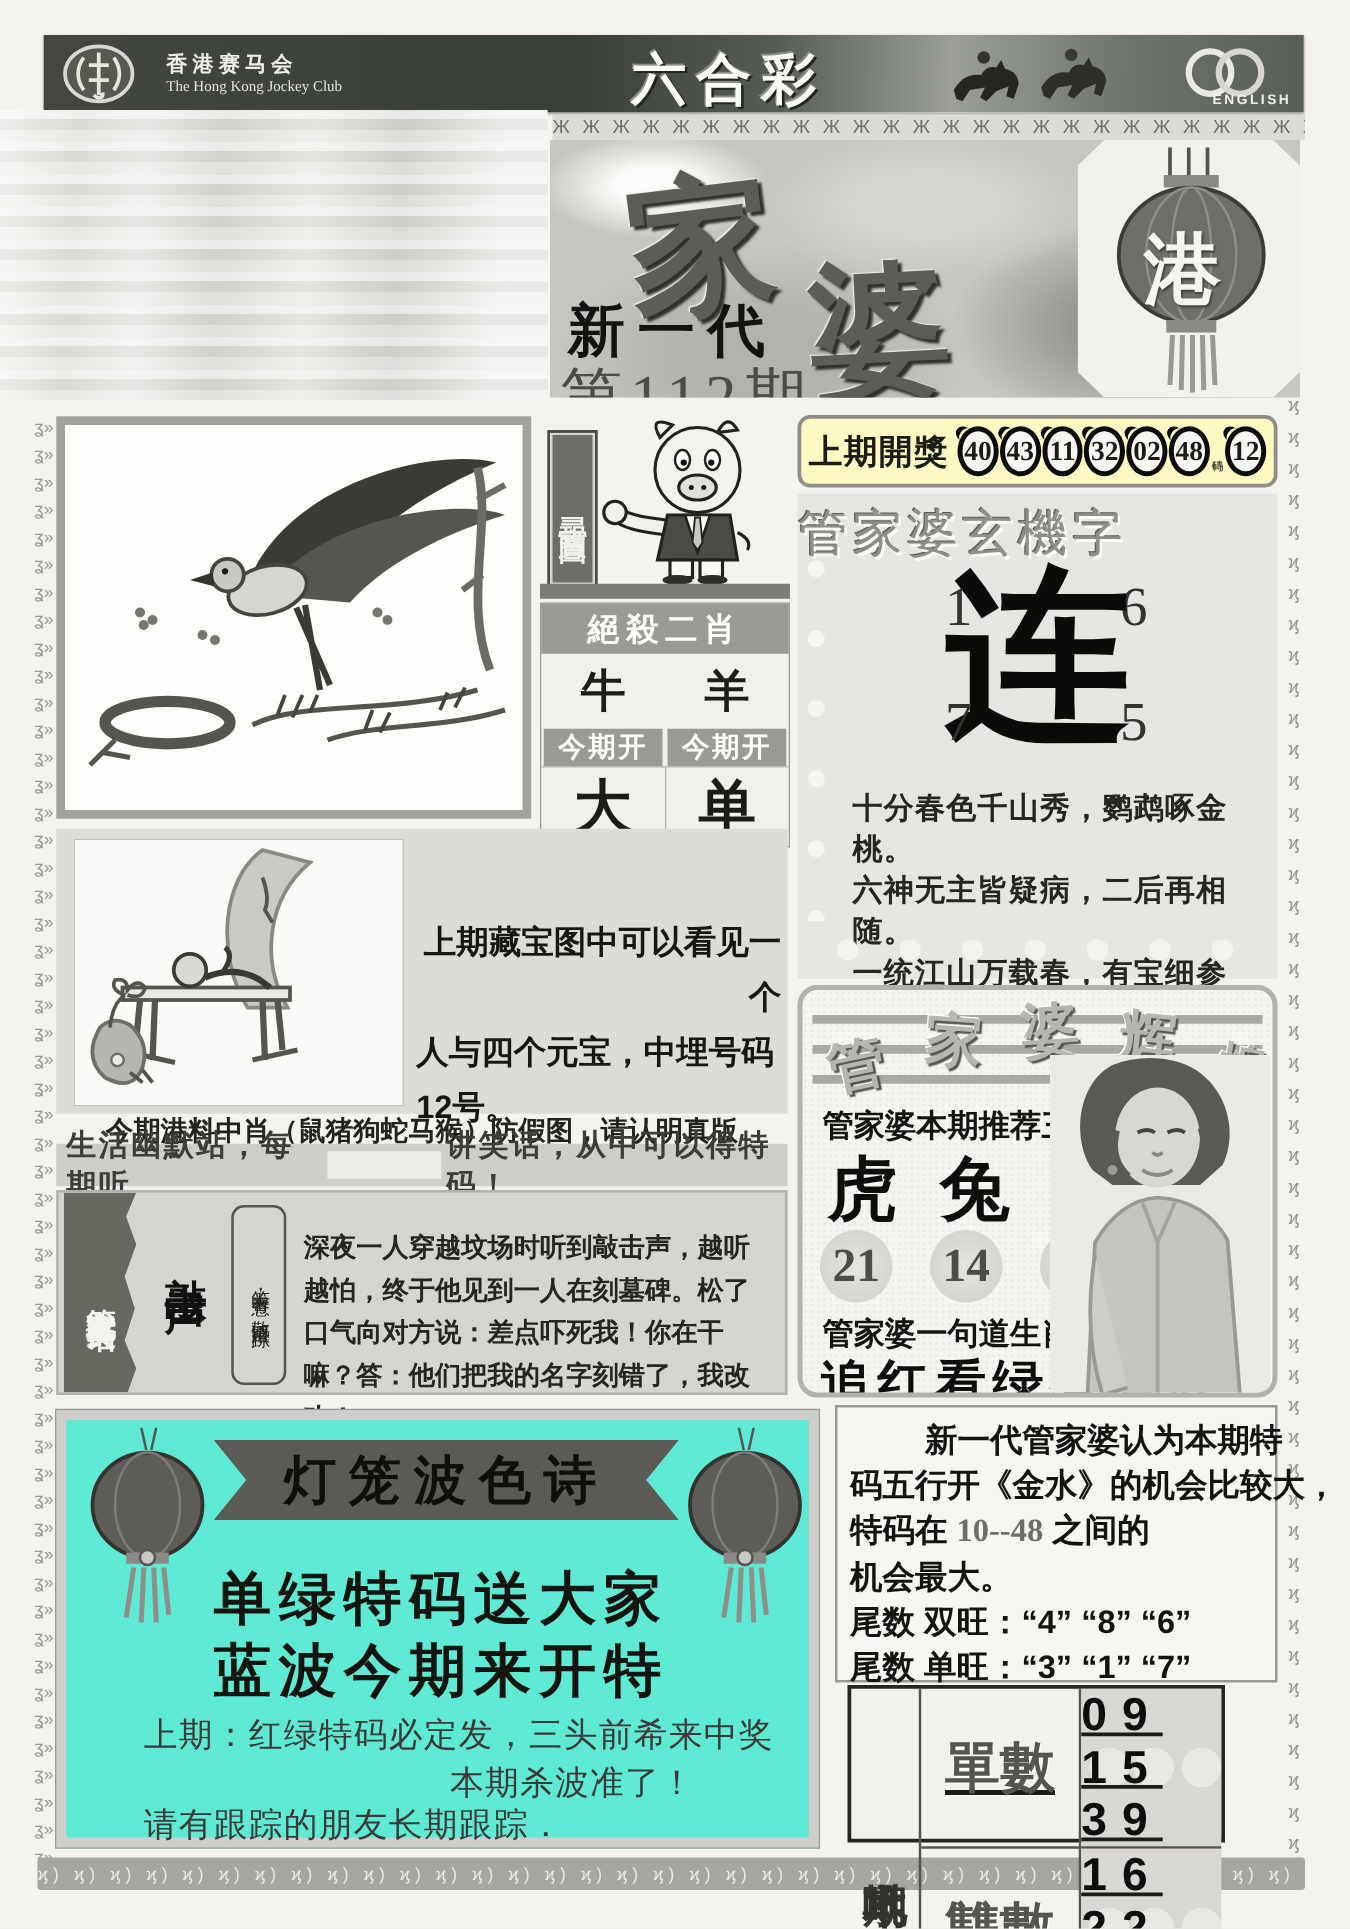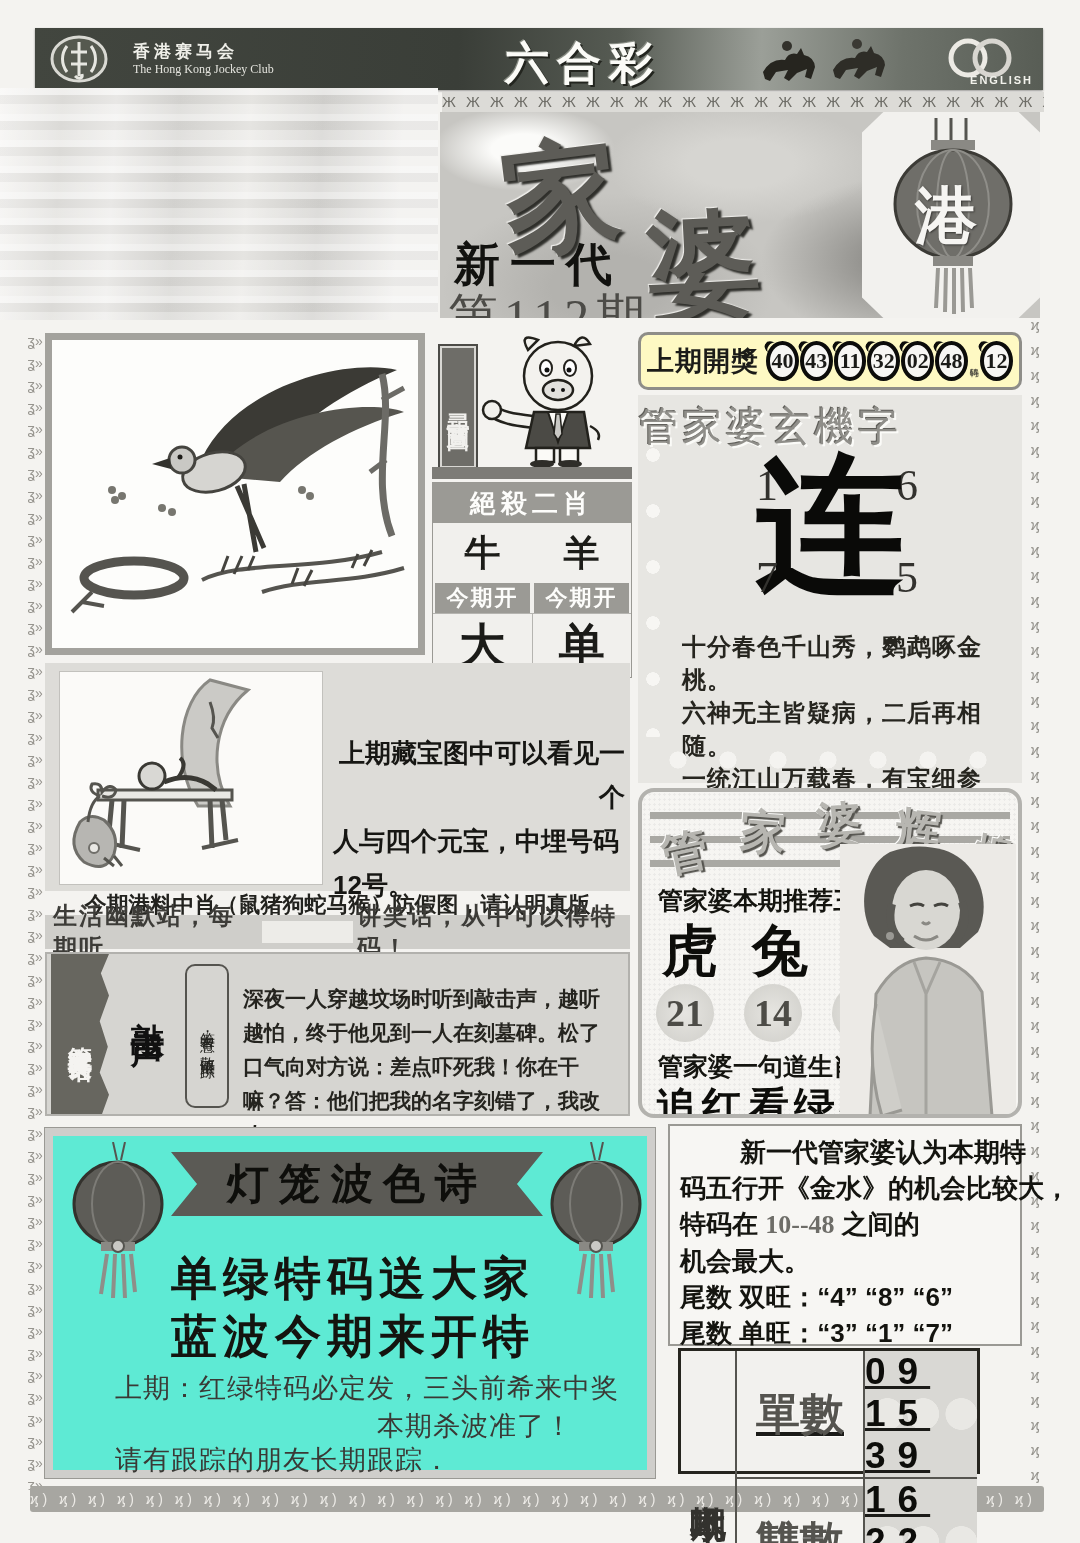--- a/index.html
+++ b/index.html
@@ -479,21 +479,21 @@
       <rect x="38" y="100" width="34" height="9" fill="#8a8984"></rect>
       <circle cx="55" cy="104" r="6" fill="#c9c8c4" stroke="#55544f" stroke-width="2"></circle>
       <path d="M44,112 L38,152 M52,112 L50,156 M60,112 L62,156 M68,112 L72,150" stroke="#8f8e89" stroke-width="4"></path>
     </svg>
     <div class="ribbon">
       <span>灯笼波色诗</span>
     </div>
     <div class="pline-big" style="top:112px">单绿特码送大家</div>
     <div class="pline-big" style="top:170px">蓝波今期来开特</div>
     <div class="pline-sm" style="left:62px;top:234px">上期：红绿特码必定发，三头前希来中奖</div>
-    <div class="pline-sm" style="left:324px;top:272px">本期杀波准了！</div>
+    <div class="pline-sm" style="left:307px;top:272px">本期杀波准了！</div>
     <div class="pline-sm" style="left:62px;top:306px">请有跟踪的朋友长期跟踪．</div>
   </div>
 
   <div class="abs drawbar">
     <span class="lbl">上期開獎</span>
     <span class="drawnums"><span class="draw-num">40</span><span class="draw-num">43</span><span class="draw-num">11</span><span class="draw-num">32</span><span class="draw-num">02</span><span class="draw-num">48</span></span>
     <span class="draw-marker">特码</span>
     <span class="draw-num">12</span>
   </div>
 

